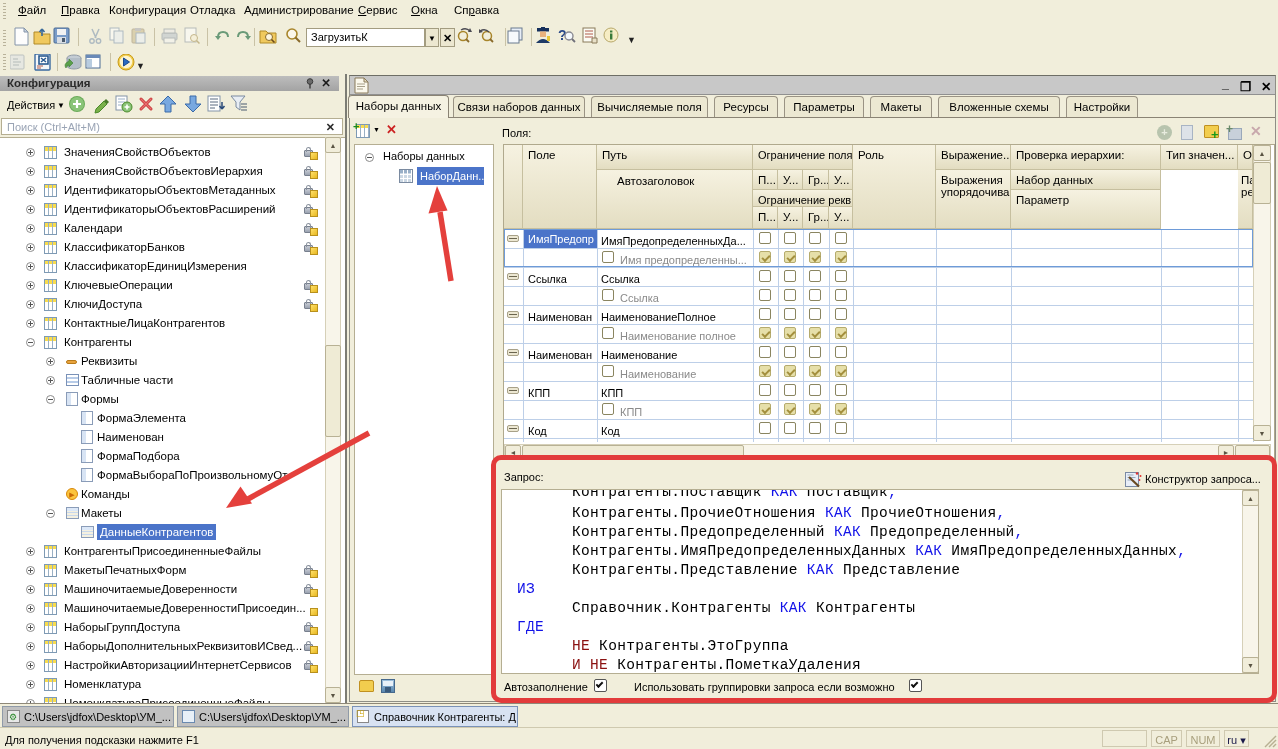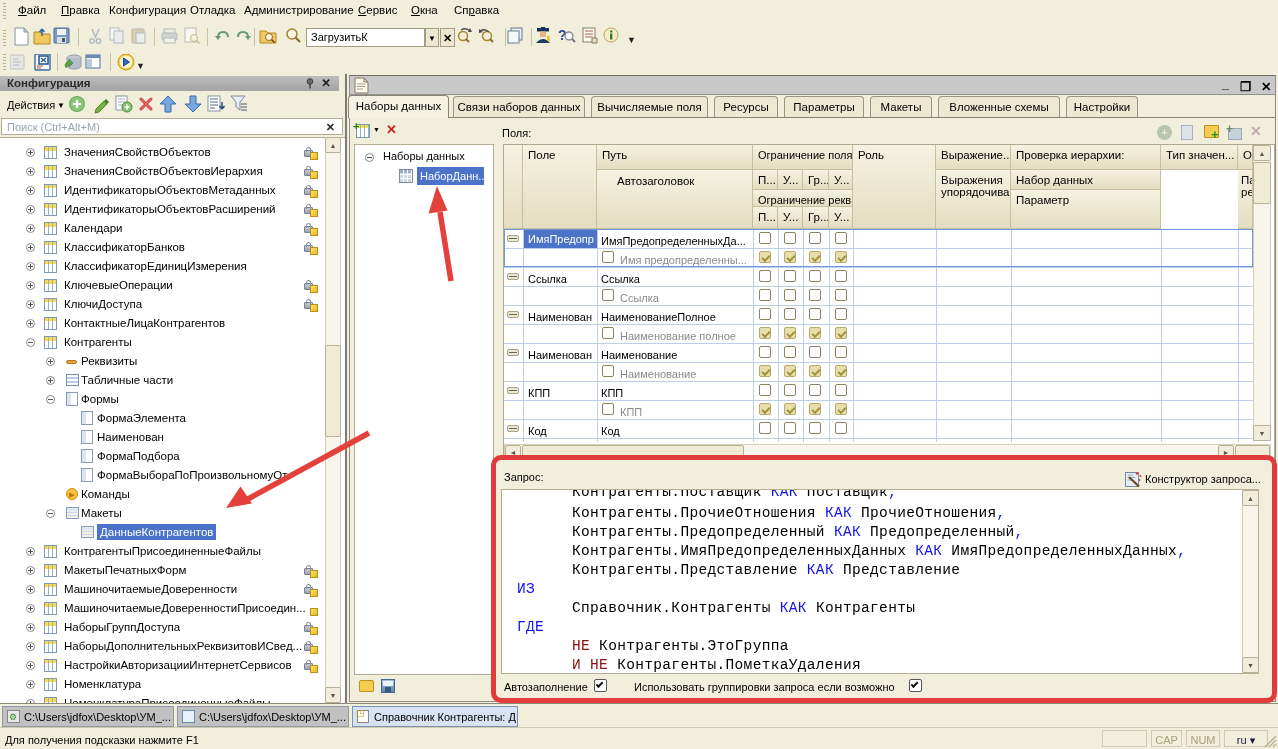--- a/index.html
+++ b/index.html
@@ -747,21 +747,21 @@
       <span style="position:absolute;left:4px;top:3px;width:12px;height:13px;background:#fff;border:1px solid #888"></span>
       <span style="position:absolute;left:3px;top:1px;color:#c8a000;font-size:9px">◳</span>
       <span style="position:absolute;left:21px;top:4px">Справочник  Контрагенты: Д...</span>
     </div>
 </div>
 <div id="statusbar">
  <span style="position:absolute;left:5px;top:6px">Для получения подсказки нажмите F1</span>
  <div class="scell" style="left:1102px;width:45px"></div>
  <div class="scell" style="left:1151px;width:31px">CAP</div>
  <div class="scell" style="left:1186px;width:34px">NUM</div>
- <div class="scell" style="left:1224px;width:44px;color:#1a1a4a">ru ▾</div>
+ <div class="scell" style="left:1224px;width:25px;color:#1a1a4a">ru ▾</div>
 <svg style="position:absolute;right:1px;top:6px" width="14" height="14">
       <g stroke="#b8b092" stroke-width="1.5">
         <line x1="13" y1="2" x2="2" y2="13"></line>
         <line x1="13" y1="6" x2="6" y2="13"></line>
         <line x1="13" y1="10" x2="10" y2="13"></line>
       </g>
     </svg>
 </div>
 
 <div id="redrect"></div>

